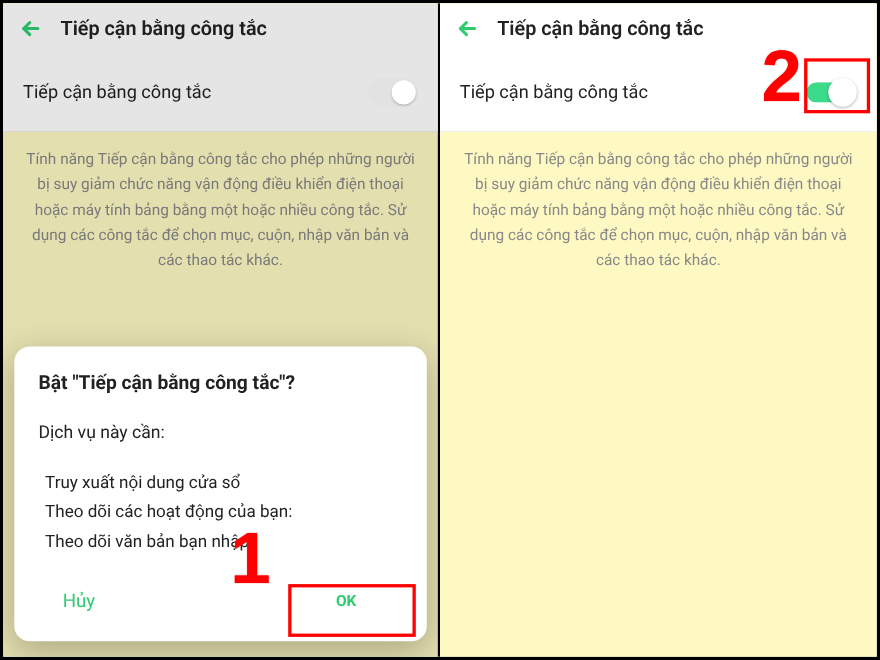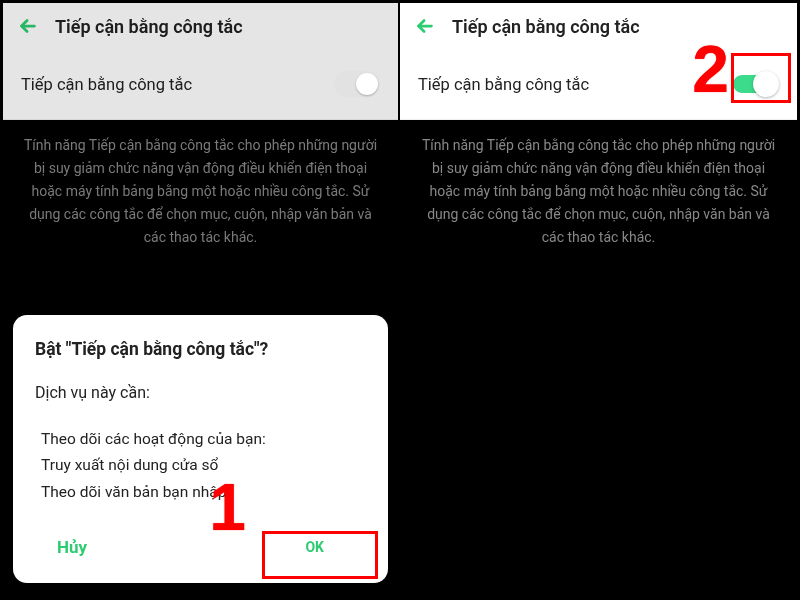--- a/index.html
+++ b/index.html
@@ -15,21 +15,21 @@
       border: 3px solid #000;
       display: flex;
       position: relative;
       overflow: hidden;
     }
     .panel {
       width: 50%;
       height: 100%;
       position: relative;
       overflow: hidden;
-      background: #000000;
+      background: #fef9c3;
     }
     .panel-left {
       border-right: 2px solid #000;
     }
     .header {
       display: flex;
       align-items: center;
       padding: 12px 14px;
       background: #fff;
     }
@@ -160,21 +160,21 @@
     }
     .dialog-actions {
       display: flex;
       justify-content: space-between;
       align-items: center;
       padding: 12px 8px 12px 18px;
     }
     .btn-cancel {
       color: #2ecc71;
       font-size: 17px;
-      font-weight: 700;
+      font-weight: 400;
       background: none;
       border: none;
       padding: 8px 4px;
     }
     .btn-ok {
       color: #2ecc71;
       font-size: 14px;
       font-weight: 700;
       background: none;
       border: none;
@@ -239,22 +239,22 @@
   </div>
 
   <div class="divider"></div>
 
   <div class="description">Tính năng Tiếp cận bằng công tắc cho phép những người bị suy giảm chức năng vận động điều khiển điện thoại hoặc máy tính bảng bằng một hoặc nhiều công tắc. Sử dụng các công tắc để chọn mục, cuộn, nhập văn bản và các thao tác khác.</div>
 
   <div class="dialog">
     <div class="dialog-title">Bật "Tiếp cận bằng công tắc"?</div>
     <div class="dialog-subtitle">Dịch vụ này cần:</div>
     <div class="dialog-list">
+      <div>Truy xuất nội dung cửa sổ</div>
       <div>Theo dõi các hoạt động của bạn:</div>
-      <div>Truy xuất nội dung cửa sổ</div>
       <div>Theo dõi văn bản bạn nhập</div>
     </div>
     <div class="dialog-actions">
       <button class="btn-cancel">Hủy</button>
       <button class="btn-ok">OK</button>
     </div>
   </div>
 
   <div class="red-box-ok"></div>
   <div class="anno-number anno-1">1</div>

